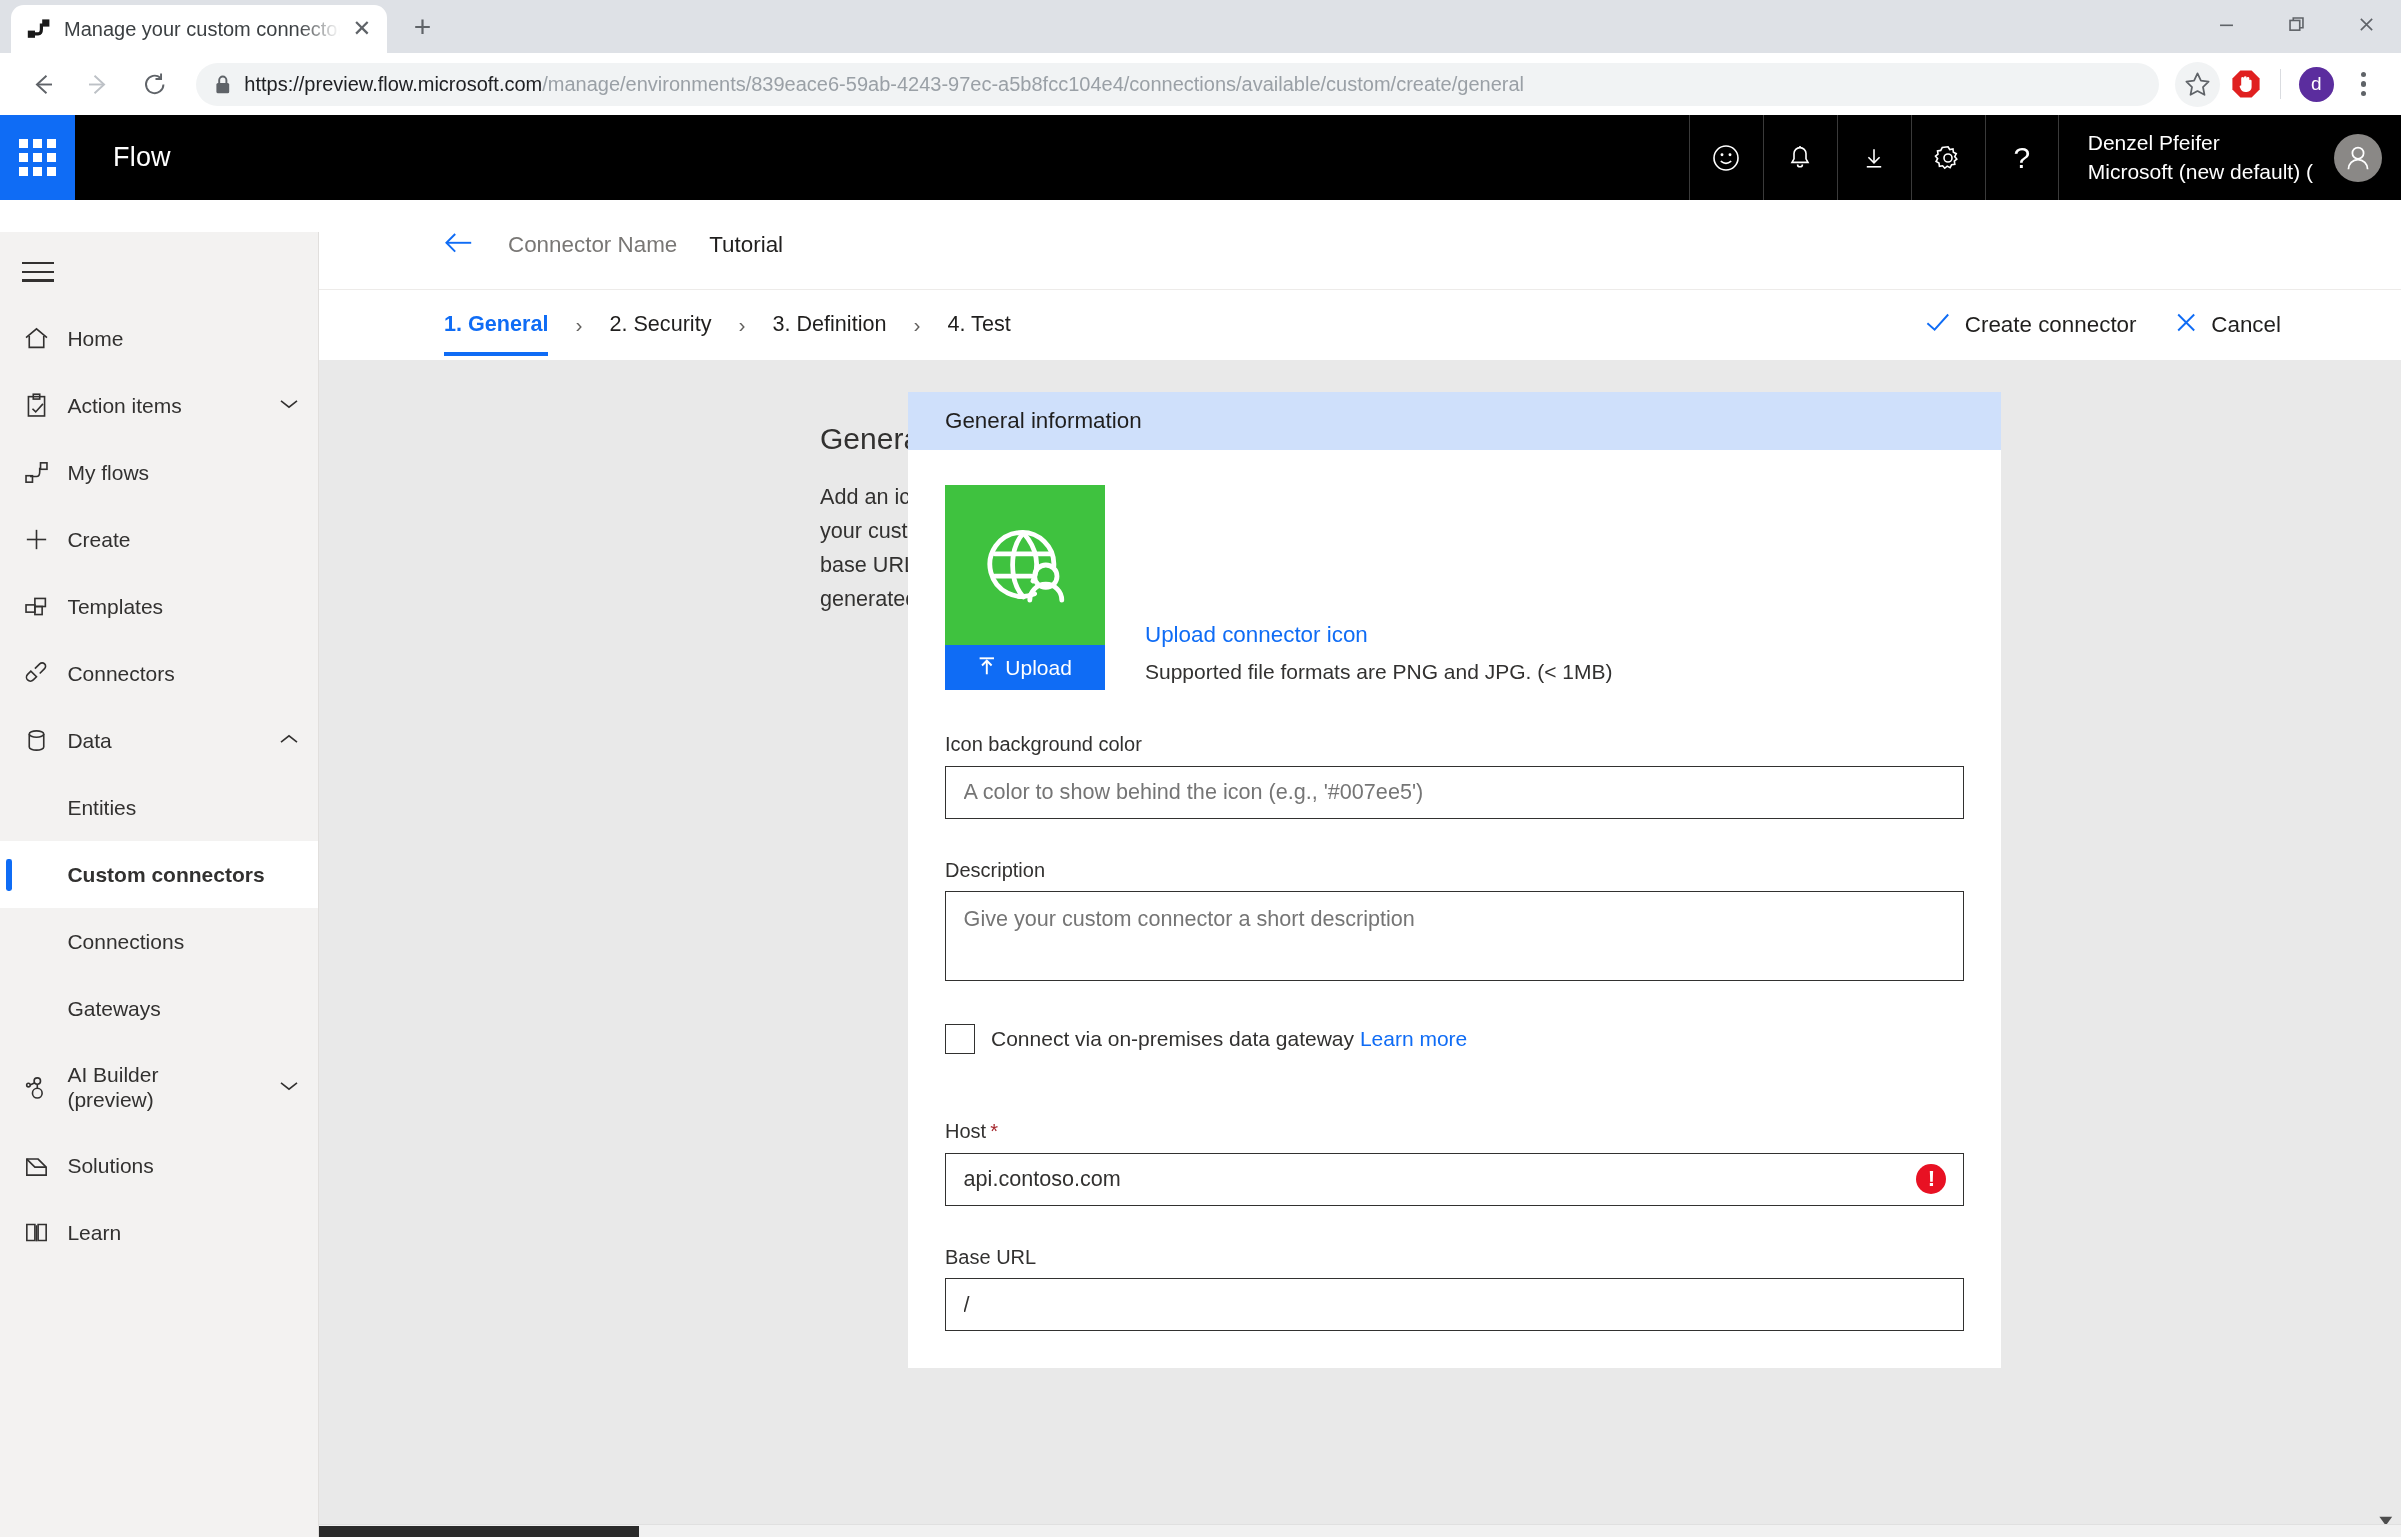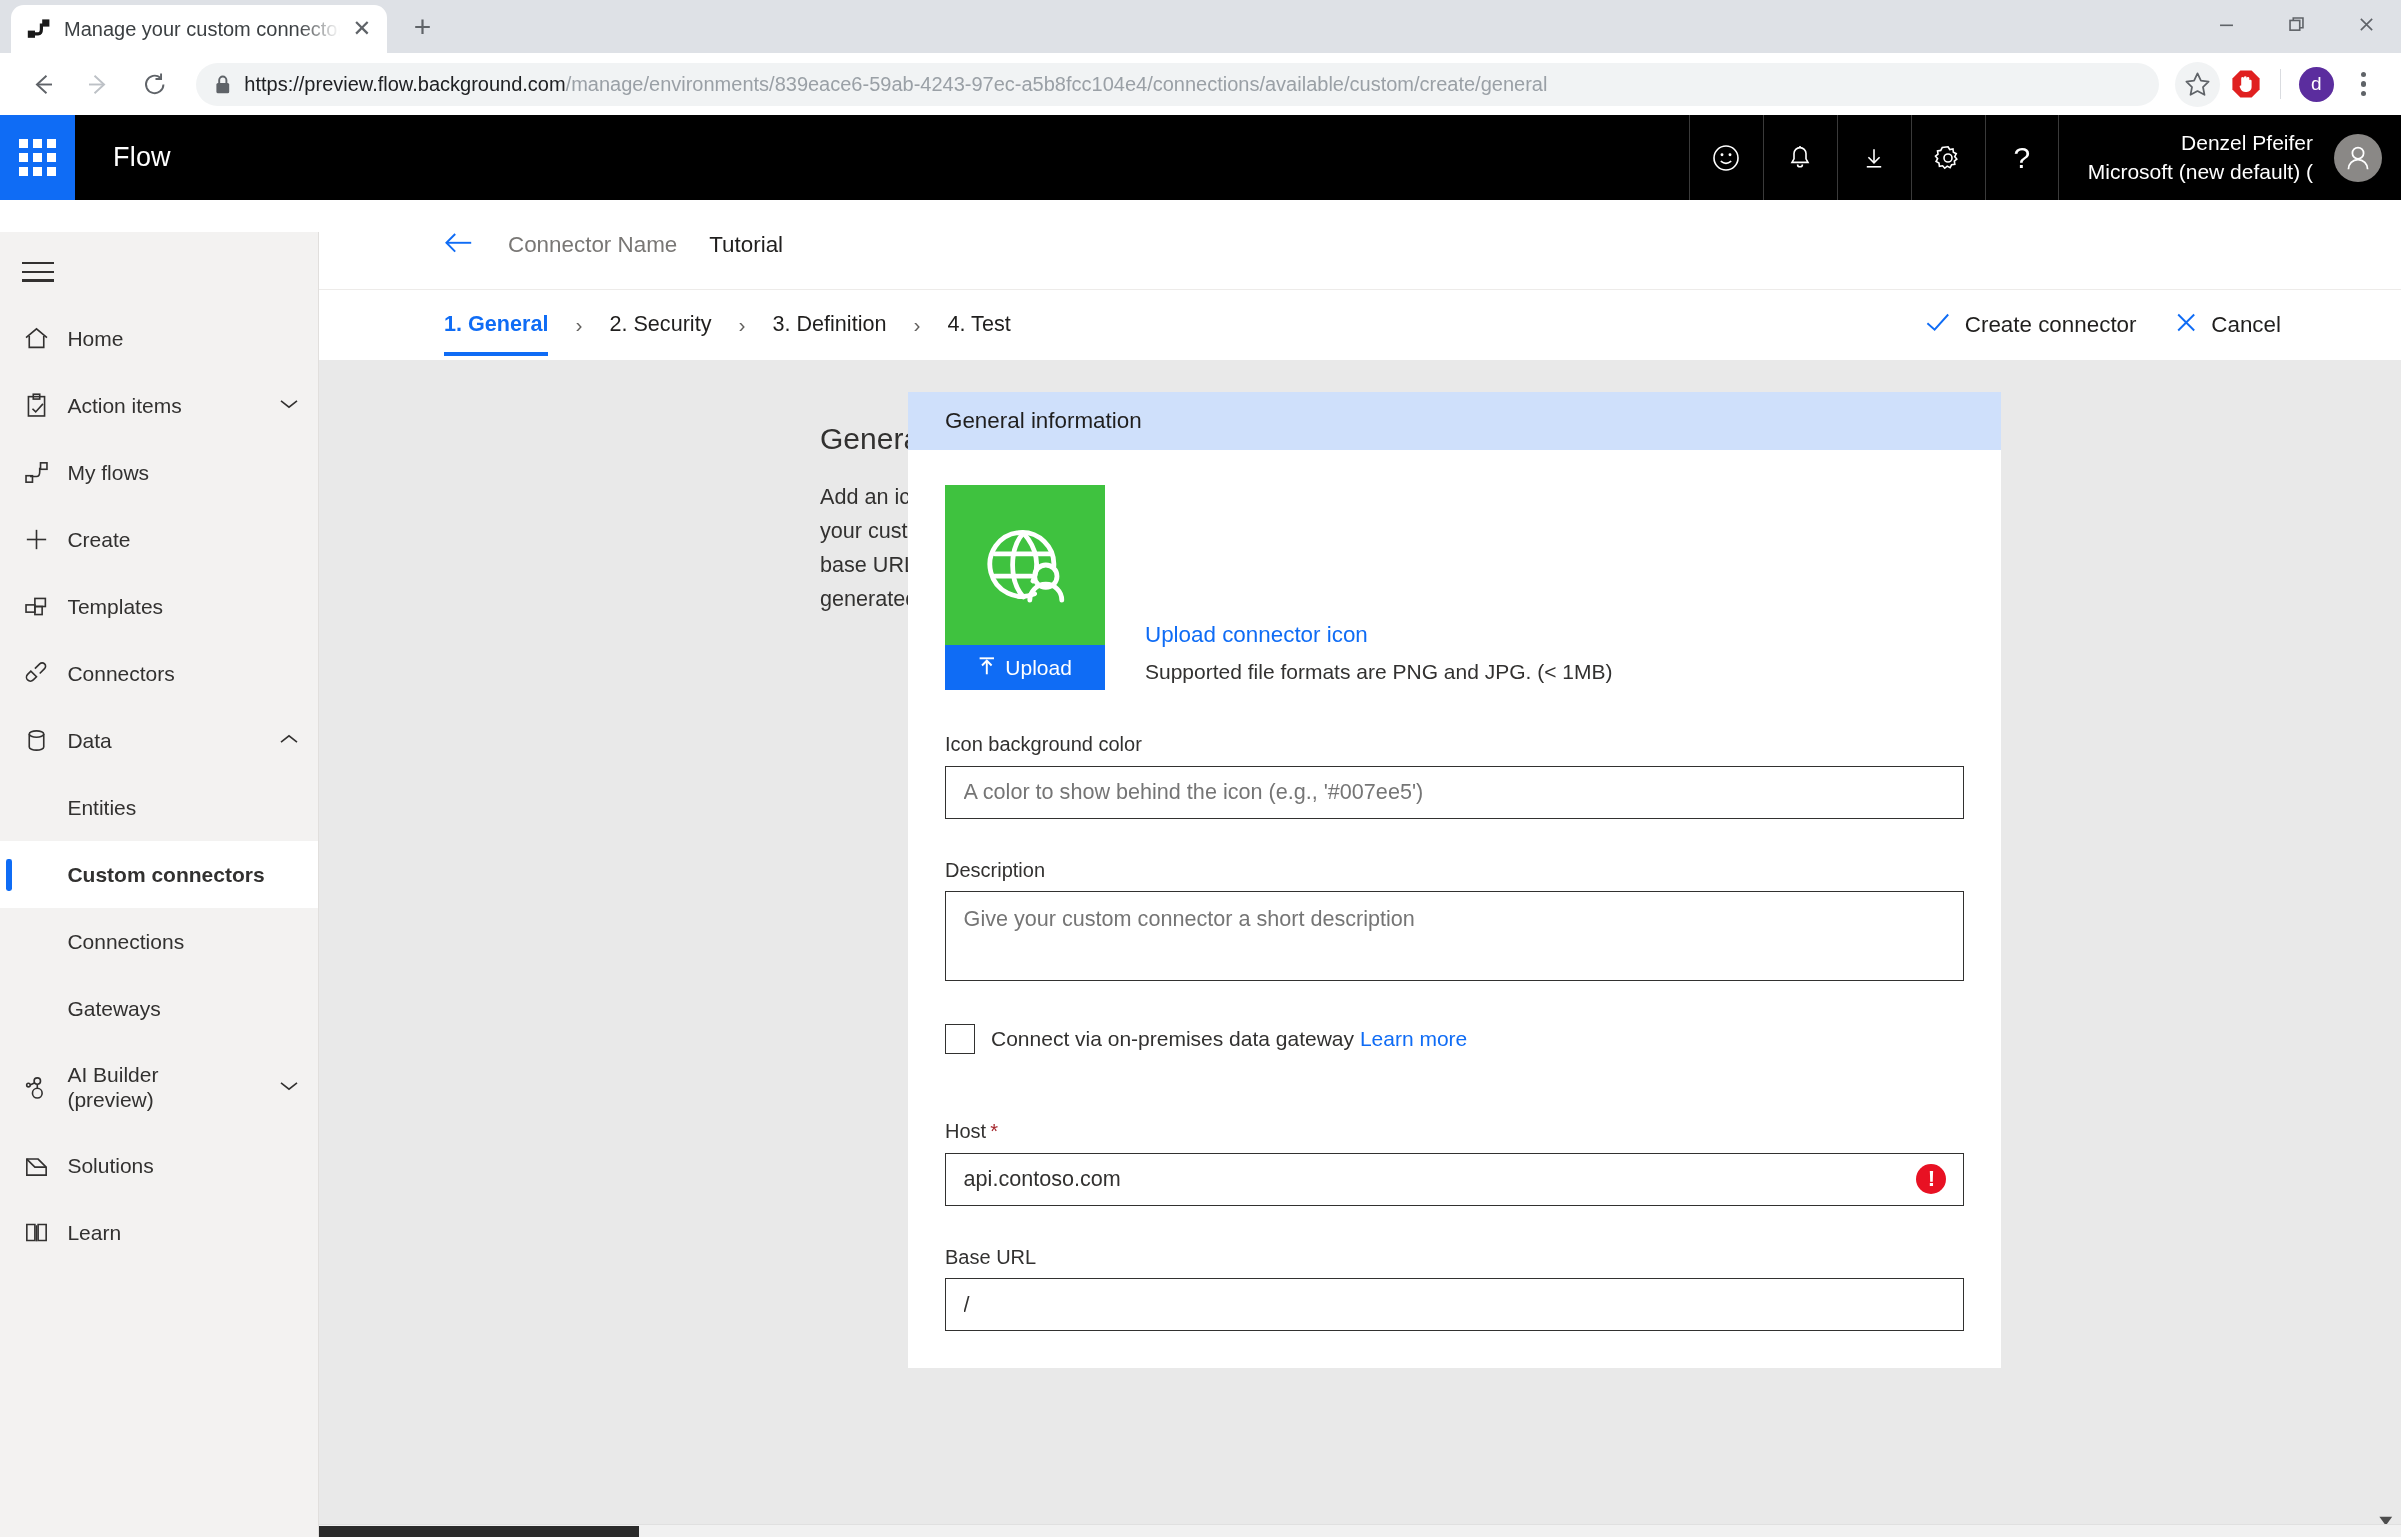--- a/index.html
+++ b/index.html
@@ -97,21 +97,21 @@
   .header-spacer { flex: 1 1 auto; }
   .hdr-icons { display: flex; align-items: stretch; height: 85px; }
   .hdr-icon {
     width: 74px; display: flex; align-items: center; justify-content: center;
     border-left: 0.8px solid #3a3a3a; cursor: pointer;
   }
   .hdr-icon:last-of-type { border-right: 0.8px solid #3a3a3a; }
   .user-block {
     display: flex; align-items: center; gap: 21px; padding: 0 19px 0 29px;
   }
-  .user-text { text-align: right; line-height: 1.35; }
+  .user-text { text-align: left; line-height: 1.35; }
   .user-name { font-size: 21px; }
   .user-org { font-size: 21px; }
   .user-avatar {
     width: 48px; height: 48px; border-radius: 50%; background: #8a8886;
     display: flex; align-items: center; justify-content: center; cursor: pointer;
   }
 
   
   .app-body { display: flex; height: calc(1538px - 53px - 62px - 85px); }
 
@@ -331,21 +331,21 @@
         <path d="M24 3 L24 10 L17 10" stroke="#5f6368" stroke-width="2.4" fill="none"></path>
       </svg>
     </div>
     <div class="omnibox">
       <span class="lock-icon">
         <svg width="17.6" height="21" viewBox="0 0 22 26">
           <rect x="3" y="11" width="16" height="13" rx="2" fill="#5f6368"></rect>
           <path d="M6.5 11 V7.5 A4.5 4.5 0 0 1 15.5 7.5 V11" stroke="#5f6368" stroke-width="2.4" fill="none"></path>
         </svg>
       </span>
-      <span class="url-text"><span class="host">https://preview.flow.background.com</span><span>/manage/environments/839eace6-59ab-4243-97ec-a5b8fcc104e4/connections/available/custom/create/general</span></span>
+      <span class="url-text"><span class="host">https://preview.flow.microsoft.com</span><span>/manage/environments/839eace6-59ab-4243-97ec-a5b8fcc104e4/connections/available/custom/create/general</span></span>
     </div>
     <div class="tb-right">
       <div class="star-btn">
         <svg width="27" height="27" viewBox="0 0 34 34">
             <path d="M17 3 L21.3 12.2 L31 13.4 L23.9 20.2 L25.8 30 L17 25.2 L8.2 30 L10.1 20.2 L3 13.4 L12.7 12.2 Z" fill="none" stroke="#5f6368" stroke-width="2.2" stroke-linejoin="round"></path>
           </svg>
       </div>
       <div class="ext-icon">
         <svg width="32" height="32" viewBox="0 0 40 40">
           <polygon points="13,3 27,3 37,13 37,27 27,37 13,37 3,27 3,13" fill="#e02020"></polygon>

